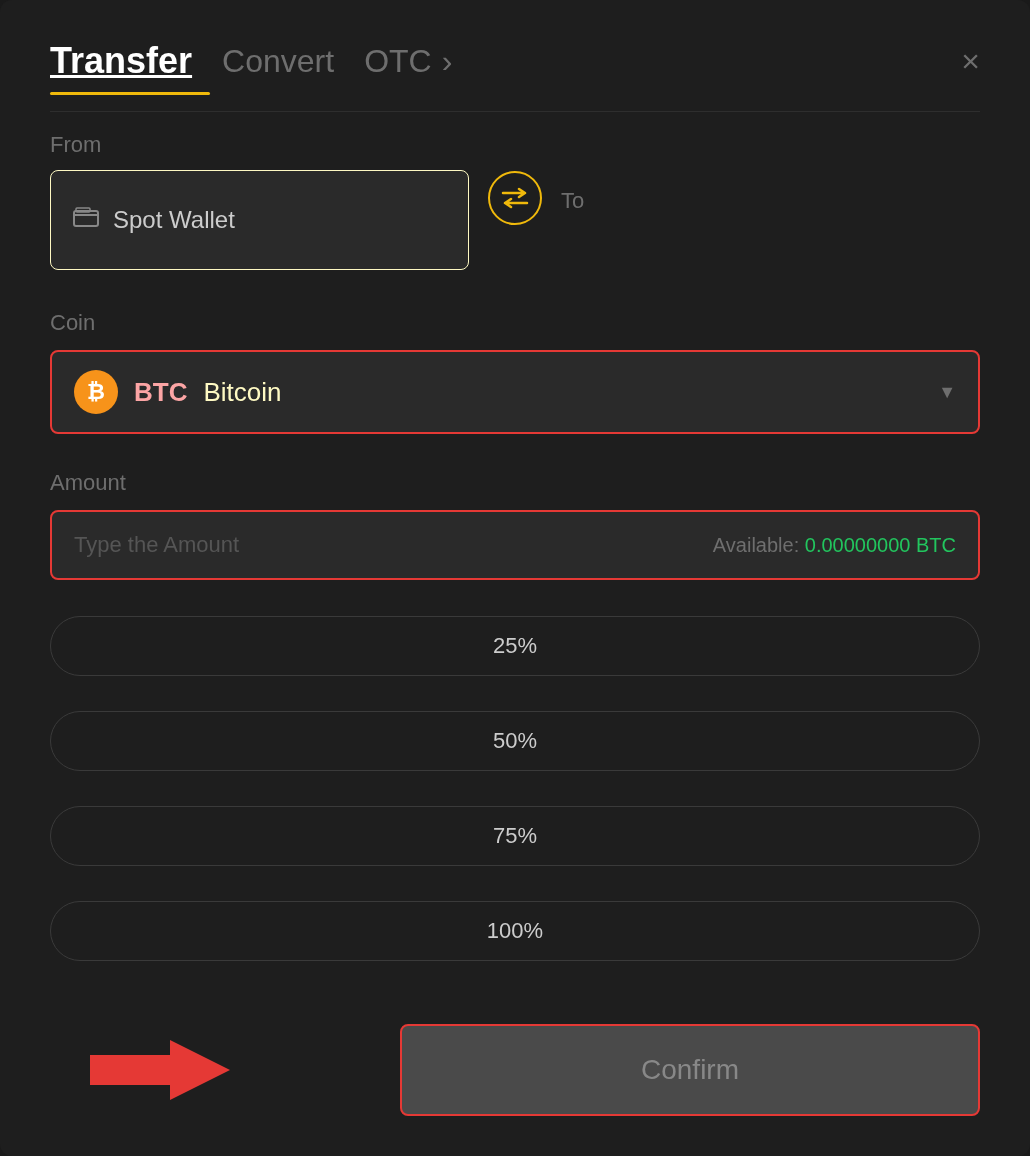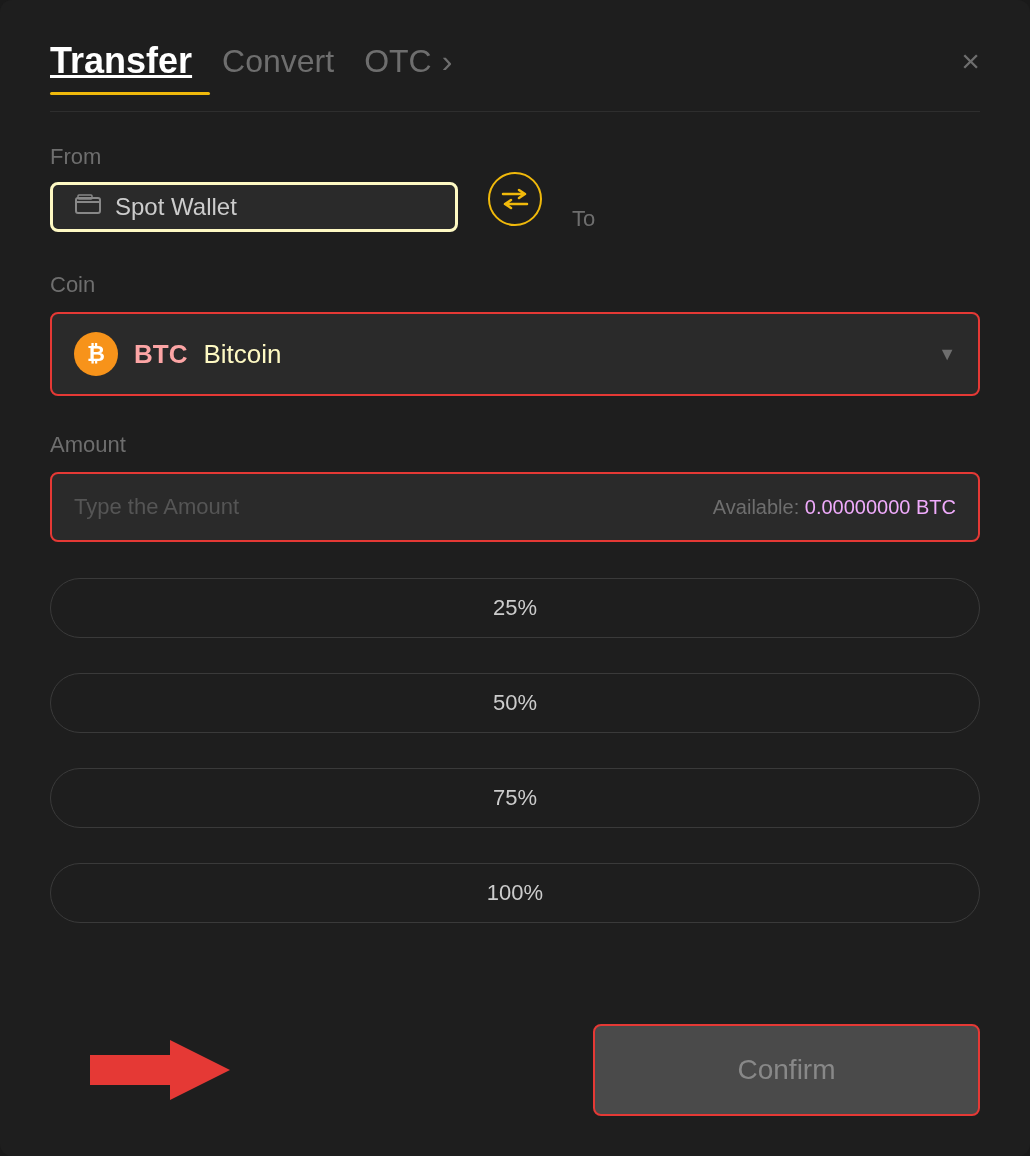--- a/index.html
+++ b/index.html
@@ -70,45 +70,45 @@
     .underline-bar {
       margin-top: 10px;
       height: 3px;
       background: #f0b90b;
       width: 160px;
       border-radius: 2px;
     }
 
     
     .from-to-section {
-      margin-top: 32px;
-      display: flex;
-      align-items: flex-end;
-      gap: 12px;
+      margin-top: 20px;
+      display: flex;
+      align-items: center;
+      gap: 1px;
       margin-bottom: 40px;
     }
 
     .from-block, .to-block {
       flex: 1;
       display: flex;
       flex-direction: column;
       gap: 12px;
     }
 
     .field-label {
       font-size: 22px;
       color: #6e6e6e;
       font-weight: 400;
     }
 
     .wallet-box {
       background: #2a2a2a;
-      border: 3px solid #fef9c3;
+      border: 1px solid #fef9c3;
       border-radius: 8px;
-      padding: 8px 22px;
+      padding: 35px 22px;
       display: flex;
       align-items: center;
       gap: 14px;
       cursor: pointer;
     }
 
     .wallet-icon {
       color: #6e6e6e;
       font-size: 22px;
     }
@@ -225,21 +225,21 @@
       color: #555555;
     }
 
     .available-text {
       font-size: 20px;
       color: #6e6e6e;
       white-space: nowrap;
     }
 
     .available-value {
-      color: #f0abfc;
+      color: #22c55e;
     }
 
     
     .pct-section {
       display: flex;
       gap: 35px;
       margin-bottom: 60px;
       flex-direction: column;
     }
 
@@ -263,21 +263,21 @@
       align-items: center;
       justify-content: flex-end;
       gap: 0;
       position: relative;
     }
 
     .confirm-btn {
       background: #4a4a4a;
       border: 2px solid #e53935;
       border-radius: 8px;
-      width: 387px;
+      width: 580px;
       padding: 28px 0;
       color: #888888;
       font-size: 28px;
       font-weight: 500;
       cursor: pointer;
       text-align: center;
     }
   </style>
 </head>
 <body>

